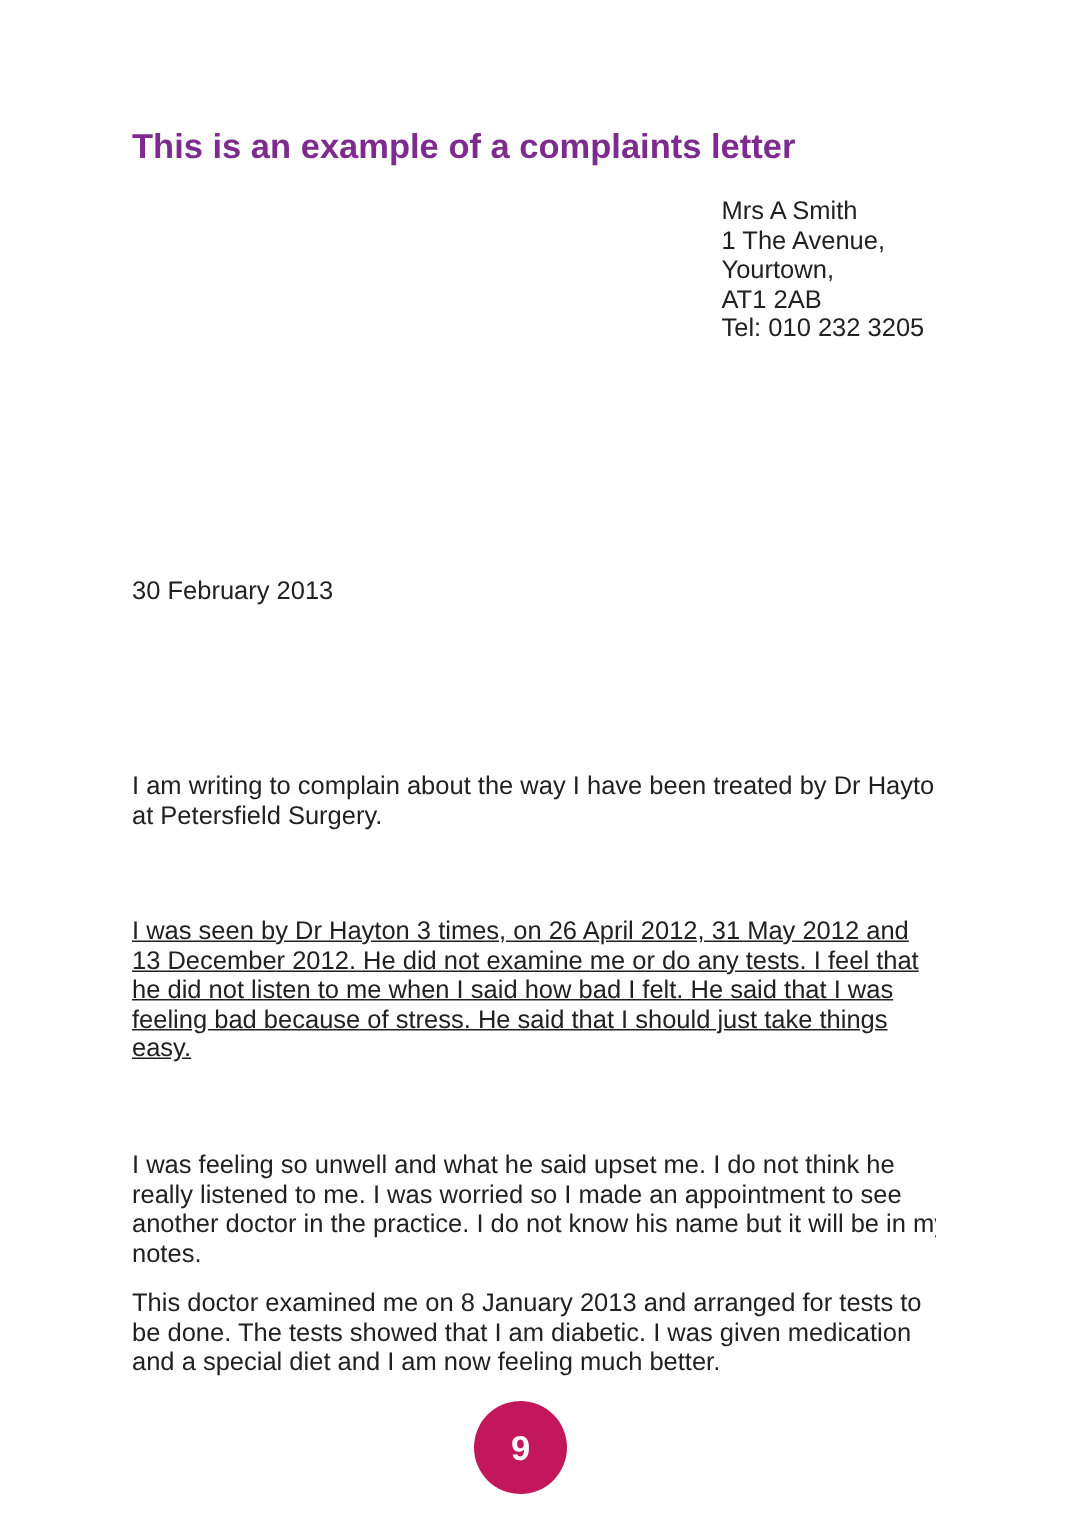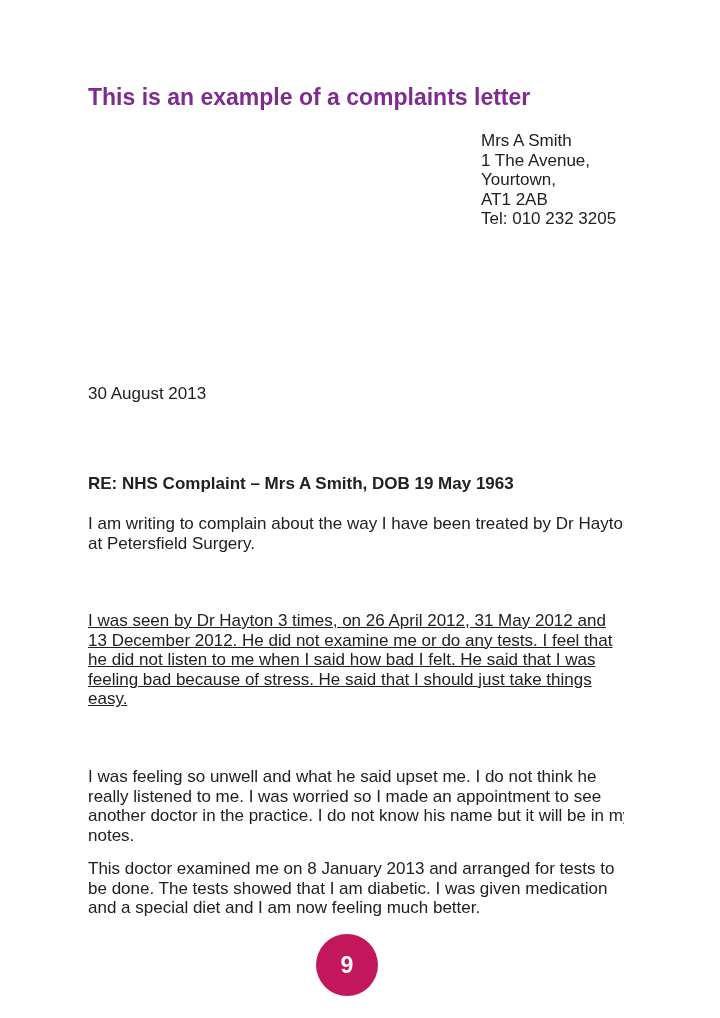--- a/index.html
+++ b/index.html
@@ -66,24 +66,23 @@
 
   <div class="abs doc-title">This is an example of a complaints letter</div>
 
   <div class="abs pre sender-address">Mrs A Smith
 1 The Avenue,
 Yourtown,
 AT1 2AB
 Tel: 010 232 3205</div>
 
 
-  <div class="abs date-line">30 August 2013</div>
+  <div class="abs date-line">30 February 2013</div>
 
 
-  <div class="abs subject-line">RE: NHS Complaint – Mrs A Smith, DOB 19 May 1963</div>
 
   <div class="abs pre para para-1">I am writing to complain about the way I have been treated by Dr Hayton
 at Petersfield Surgery.</div>
 
   <div class="abs pre para para-2">I was seen by Dr Hayton 3 times, on 26 April 2012, 31 May 2012 and
 13 December 2012. He did not examine me or do any tests. I feel that
 he did not listen to me when I said how bad I felt. He said that I was
 feeling bad because of stress. He said that I should just take things
 easy.</div>
 

